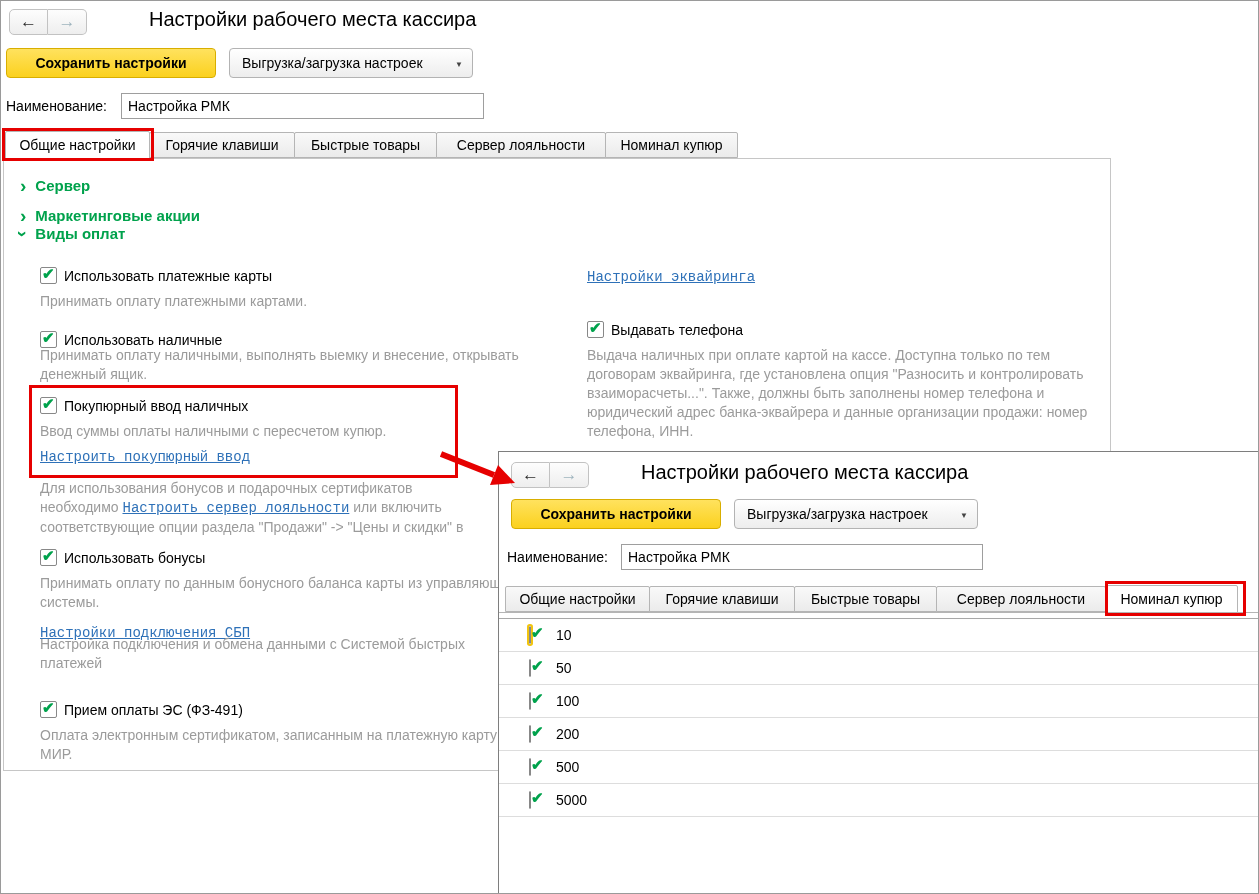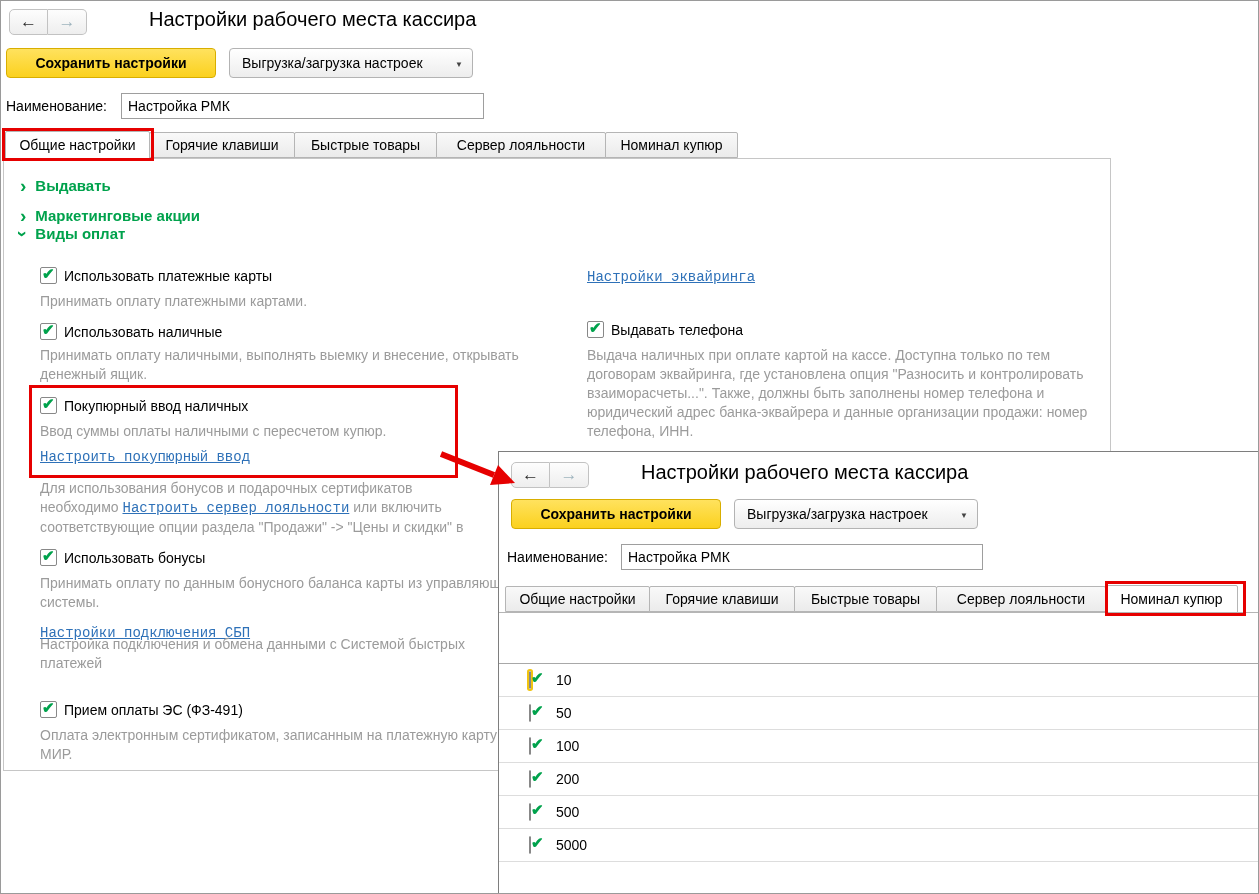--- a/index.html
+++ b/index.html
@@ -26,21 +26,21 @@
   .sec .chev.down{transform:rotate(90deg);}
   .cbrow{display:flex;align-items:center;gap:7px;font-size:14px;white-space:nowrap;}
   .cb{width:17px;height:17px;border:1px solid #888;border-radius:2px;background:#fff;position:relative;flex:none;cursor:pointer;}
   .cb.checked::after{content:"✔";position:absolute;left:1px;top:-3px;font-size:15px;color:#00a24c;font-weight:bold;}
   .focusring{box-shadow:0 0 0 2px #f1c40f;}
   .gray{color:#9b9b9b;font-size:14px;line-height:19px;}
   .link{color:#2e71b8;text-decoration:underline;font-size:14px;cursor:pointer;white-space:nowrap;font-family:Liberation Mono, monospace;}
   .ann{border:3px solid #e60000;position:absolute;z-index:40;pointer-events:none;background:transparent;}
   .overlay{position:absolute;left:497px;top:450px;width:761px;height:443px;background:#fff;border:1px solid #7e7e7e;z-index:10;overflow:hidden;}
   .tabline{position:absolute;left:0;top:160px;width:759px;border-top:1px solid #b5b5b5;}
-  .table{position:absolute;left:0;top:166px;width:759px;border-top:1px solid #a8a8a8;margin-top:45px;}
+  .table{position:absolute;left:0;top:166px;width:759px;border-top:1px solid #a8a8a8;}
   .trow{height:33px;border-bottom:1px solid #ddd;display:flex;align-items:center;background:#fff;cursor:pointer;}
   .trow .cbcell{margin-left:30px;}
   .trow .val{margin-left:25px;font-size:14px;}
 </style>
 </head>
 <body>
 
 <div class="canvas">
 
   
@@ -66,38 +66,38 @@
     <div class="tab" style="width:143px">Быстрые товары</div>
     <div class="tab" style="width:170px">Сервер лояльности</div>
     <div class="tab" style="width:133px">Номинал купюр</div>
   </div>
 
   
   <div class="panel abs" style="left:2px;top:157px;width:1108px;height:613px">
 
     <div class="sec abs" style="left:16px;top:18px">
       <span class="chev">›</span>
-      <span>Выдавать</span>
+      <span>Сервер</span>
     </div>
     <div class="sec abs" style="left:16px;top:48px">
       <span class="chev">›</span>
       <span>Маркетинговые акции</span>
     </div>
     <div class="sec abs" style="left:16px;top:66px">
       <span class="chev down">›</span>
       <span>Виды оплат</span>
     </div>
 
     <div class="cbrow abs" style="left:36px;top:108px">
       <span class="cb checked"></span>
       <span>Использовать платежные карты</span>
     </div>
     <div class="gray abs" style="left:36px;top:133px;width:520px">Принимать оплату платежными картами.</div>
 
-    <div class="cbrow abs" style="left:36px;top:164px">
+    <div class="cbrow abs" style="left:36px;top:172px">
       <span class="cb checked"></span>
       <span>Использовать наличные</span>
     </div>
     <div class="gray abs" style="left:36px;top:187px;width:520px">Принимать оплату наличными, выполнять выемку и внесение, открывать денежный ящик.</div>
 
     <div class="cbrow abs" style="left:36px;top:238px">
       <span class="cb checked"></span>
       <span>Покупюрный ввод наличных</span>
     </div>
     <div class="gray abs" style="left:36px;top:263px;width:520px">Ввод суммы оплаты наличными с пересчетом купюр.</div>

